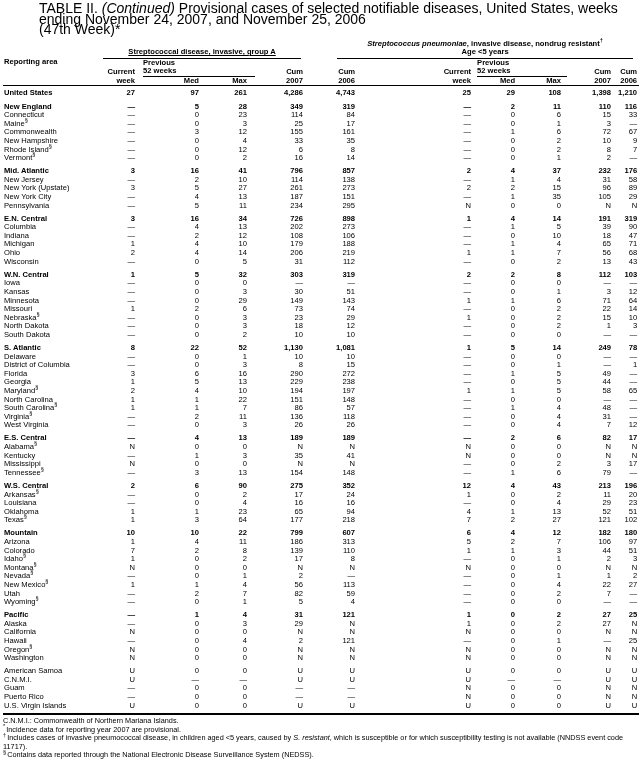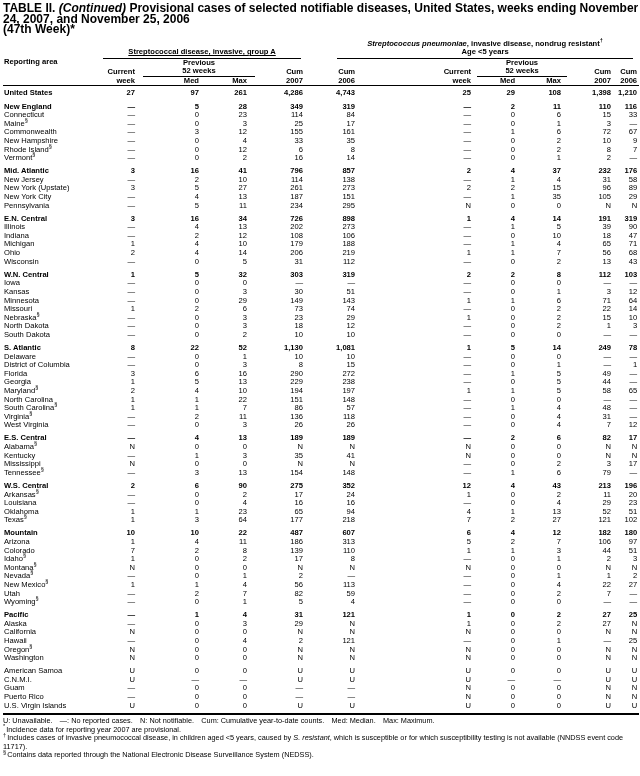--- a/index.html
+++ b/index.html
@@ -1,28 +1,28 @@
 <!DOCTYPE html>
 <html><head>
 <meta charset="utf-8">
 <style>
   html,body{margin:0;padding:0;background:#fff;}
   body{width:640px;height:776px;color:#000;font-family:"Liberation Sans",sans-serif;overflow:hidden;}
   .page{padding:3px 0 0 3px;width:637px;}
-  .title{font-size:12px;font-weight:bold;line-height:10.5px;}
+  .title{font-size:14px;font-weight:normal;line-height:10.5px;margin-left:36px;}
   .i{font-style:italic;}
   sup{font-size:5.6px;vertical-align:super;line-height:0;}
   table{border-collapse:collapse;table-layout:fixed;width:636px;margin-top:5px;}
   th,td{padding:0;font-size:7.6px;line-height:8.6px;vertical-align:bottom;font-weight:normal;text-align:right;white-space:nowrap;overflow:visible;}
   thead th{font-weight:bold;}
   th.area-h{text-align:left;padding-left:1px;padding-bottom:19px;}
   .span-rule{border-bottom:1px solid #000;padding-bottom:1px;text-align:center;}
   .spanA-inner{margin-right:62px;text-decoration:underline;}
   .spanP-inner{margin-left:-26px;margin-right:6px;}
-  th.prev{border-bottom:1px solid #000;text-align:center;padding-bottom:0;}
+  th.prev{border-bottom:1px solid #000;text-align:left;padding-bottom:0;}
   .ph8{padding-right:8px;}
   .ph6{padding-right:6px;}
   .ph2{padding-right:2px;}
   tr.hr td{border-top:1.5px solid #000;height:0;line-height:0;padding:0;}
   tbody td:first-child{text-align:left;padding-left:1px;}
   tbody td:nth-child(n+2):nth-child(-n+6){padding-right:8px;}
   tbody td:nth-child(n+8):nth-child(-n+11){padding-right:6px;}
   tbody td:nth-child(12){padding-right:2px;}
   tbody tr:first-child td{padding-top:3px;}
   tbody tr.gap td{padding-top:4.5px;}
@@ -306,21 +306,21 @@
           <td>726</td>
           <td>898</td>
           <td></td>
           <td>1</td>
           <td>4</td>
           <td>14</td>
           <td>191</td>
           <td>319</td>
         </tr>
         <tr>
-          <td>Illinois</td>
+          <td>Columbia</td>
           <td>—</td>
           <td>4</td>
           <td>13</td>
           <td>202</td>
           <td>273</td>
           <td></td>
           <td>—</td>
           <td>1</td>
           <td>5</td>
           <td>39</td>
@@ -772,21 +772,21 @@
           <td>2</td>
           <td>27</td>
           <td>121</td>
           <td>102</td>
         </tr>
         <tr class="bold gap">
           <td>Mountain</td>
           <td>10</td>
           <td>10</td>
           <td>22</td>
-          <td>487</td>
+          <td>799</td>
           <td>607</td>
           <td></td>
           <td>6</td>
           <td>4</td>
           <td>12</td>
           <td>182</td>
           <td>180</td>
         </tr>
         <tr>
           <td>Arizona</td>
@@ -1053,19 +1053,19 @@
           <td>0</td>
           <td>U</td>
           <td>U</td>
         </tr>
       </tbody>
   </table>
 
   <div class="botrule"></div>
 
   <div class="footnotes" id="footnotes">
-      <div class="fn">U: Unavailable. —: No reported cases. N: Not notifiable. Cum: Cumulative year-to-date counts. Med: Median. Max: Maximum.</div>
+      <div class="fn">C.N.M.I.: Commonwealth of Northern Mariana Islands.</div>
       <div class="fn"><span class="fnm">*</span>Incidence data for reporting year 2007 are provisional.</div>
       <div class="fn"><span class="fnm">†</span>Includes cases of invasive pneumococcal disease, in children aged &lt;5 years, caused by <span class="i">S. resistant</span>, which is susceptible or for which susceptibility testing is not available (NNDSS event code 11717).</div>
       <div class="fn"><span class="fnm">§</span>Contains data reported through the National Electronic Disease Surveillance System (NEDSS).</div>
     </div>
 
 </div>
 
 </body></html>

